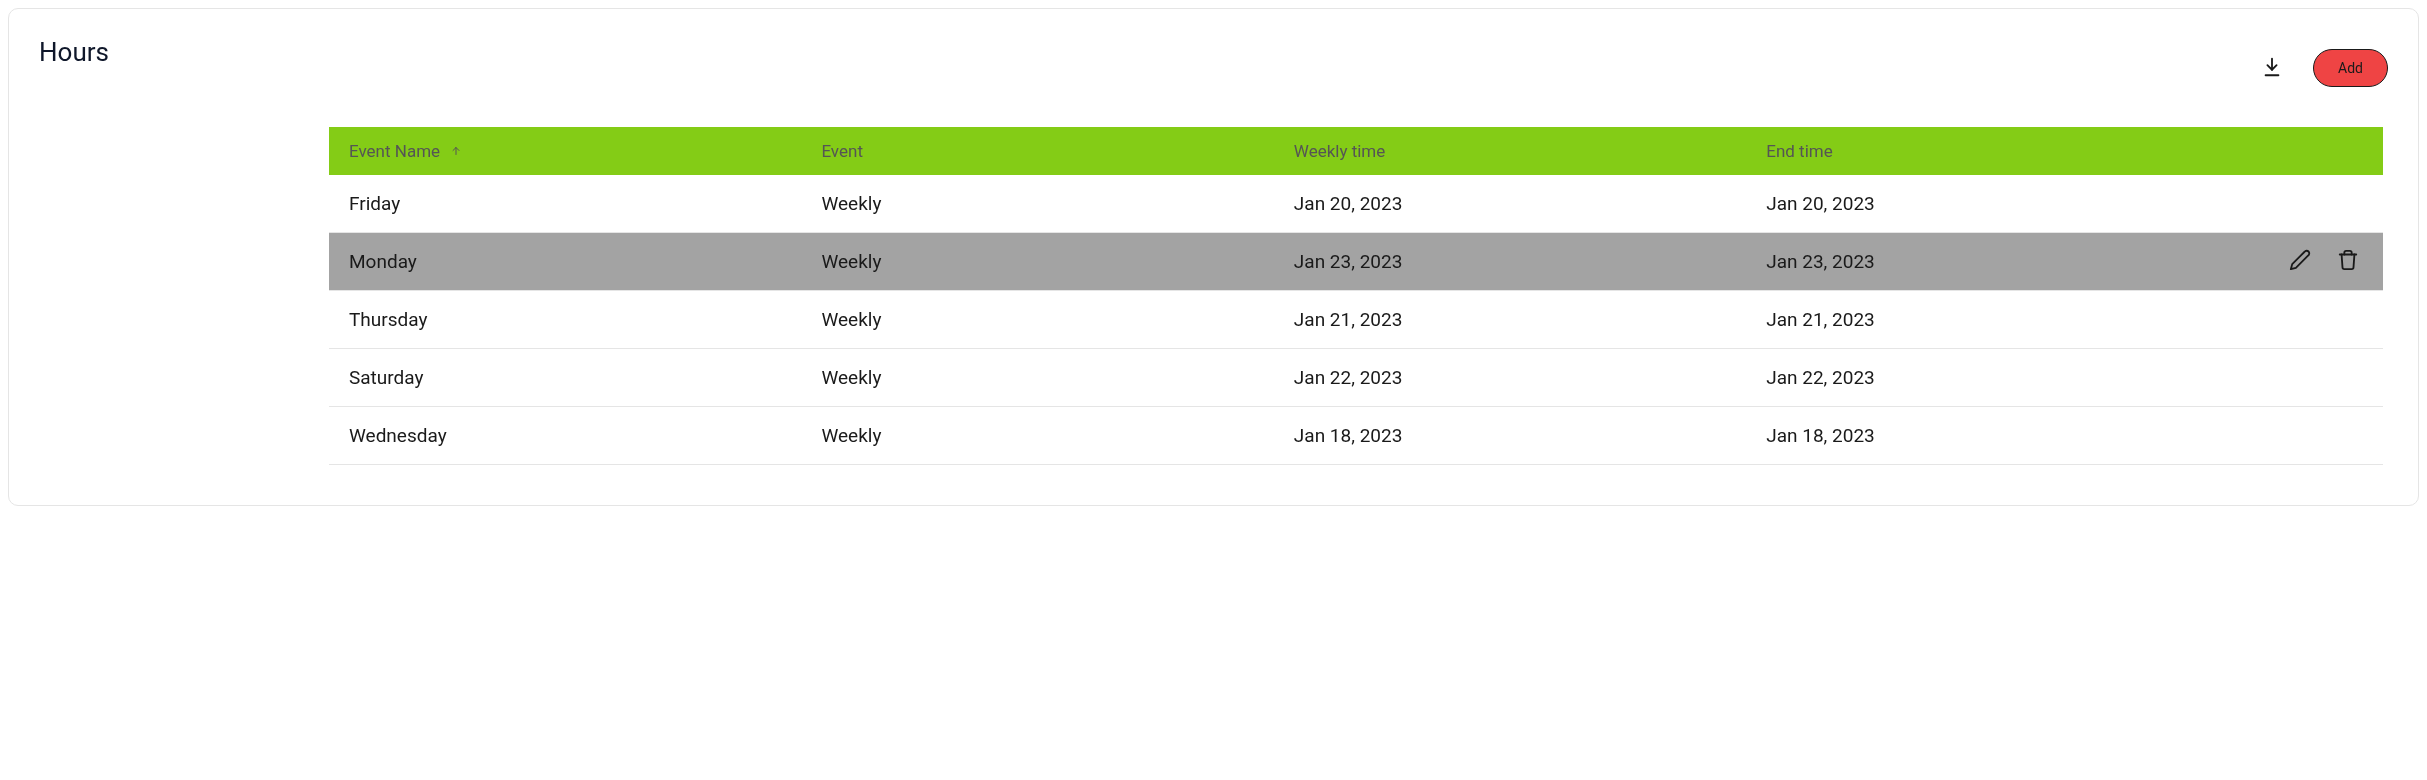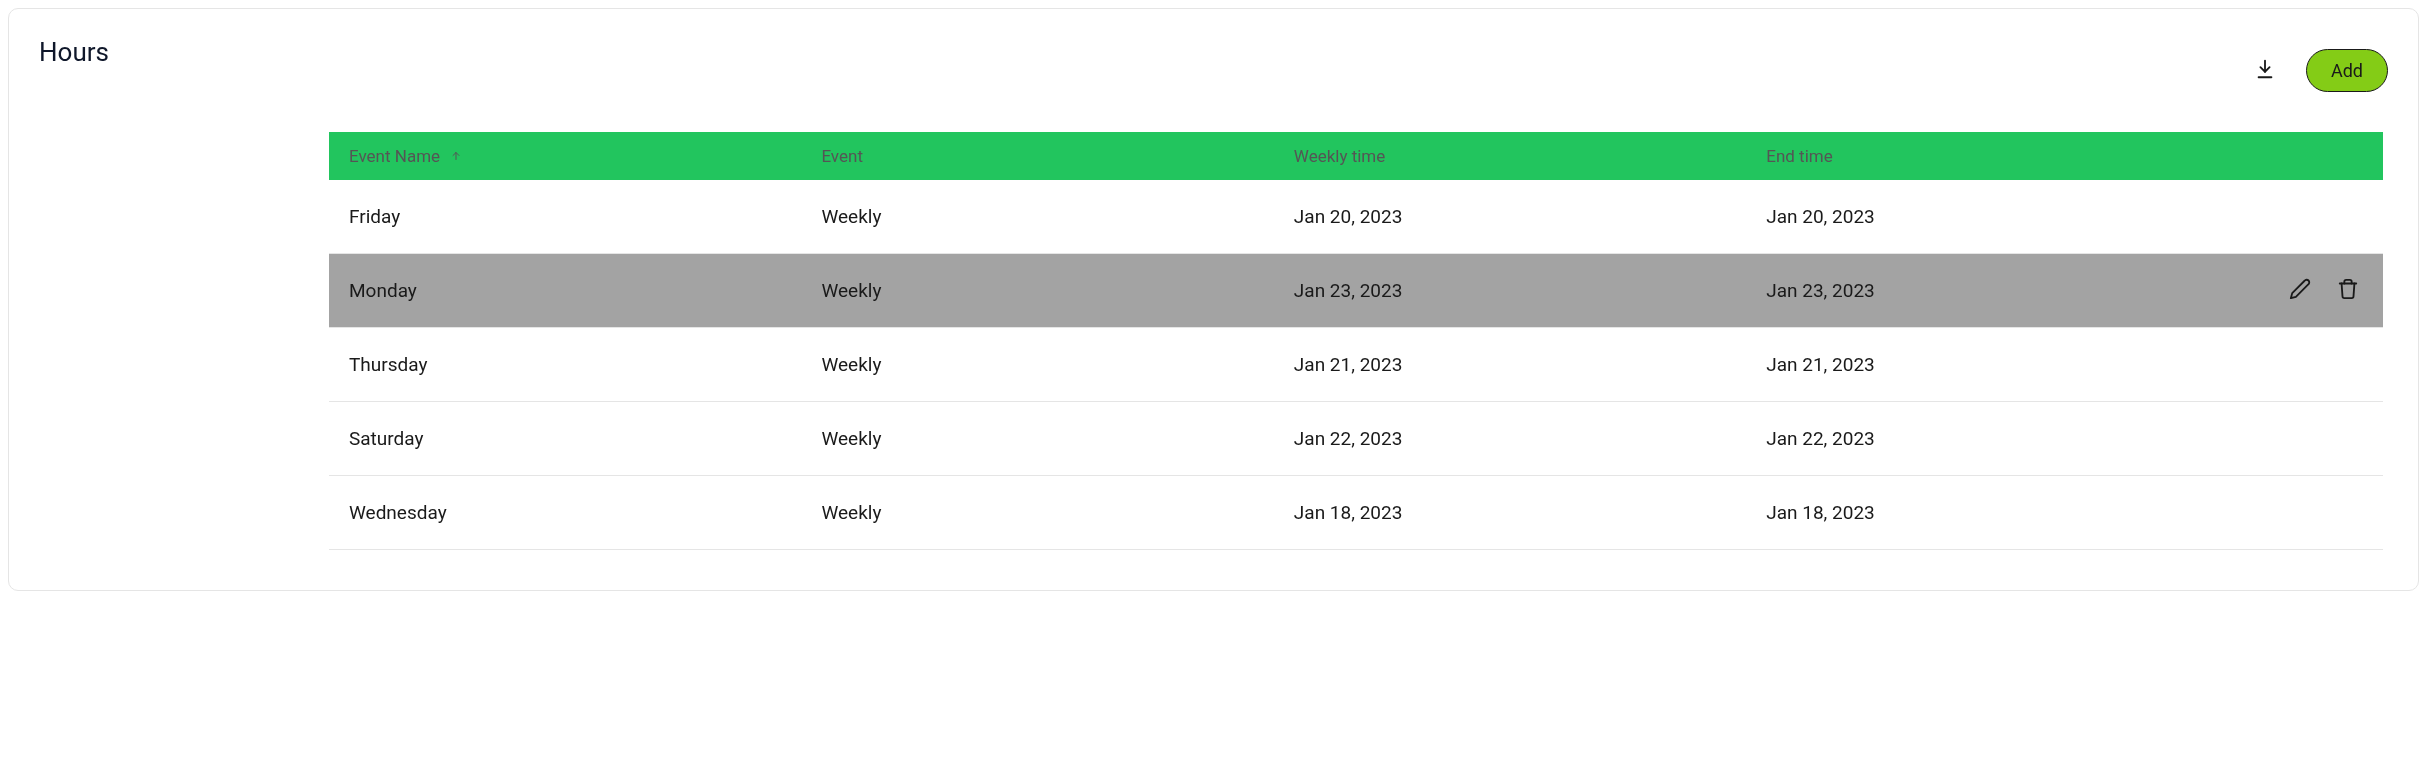--- a/index.html
+++ b/index.html
@@ -40,59 +40,59 @@
       border: none;
       cursor: pointer;
       padding: 6px;
       display: flex;
       align-items: center;
       justify-content: center;
       color: #1a1a1a;
     }
     .add-btn {
       border: 1.5px solid #1a1a1a;
-      background: #84cc16;
+      background: #ef4444;
       border-radius: 999px;
       padding: 10px 24px;
-      font-size: 18px;
+      font-size: 14px;
       cursor: pointer;
       color: #1a1a1a;
       font-family: inherit;
     }
     .table-wrap {
       margin-left: 290px;
       margin-right: 5px;
     }
     .table {
       width: 100%;
       border-collapse: collapse;
     }
     .table thead tr {
-      background: #22c55e;
+      background: #84cc16;
     }
     .table th {
       text-align: left;
       font-weight: 400;
       font-size: 17px;
       color: #555;
       padding: 14px 20px;
     }
     .th-inner {
       display: flex;
       align-items: center;
       gap: 10px;
     }
     .sort-arrow {
       display: inline-flex;
       color: #555;
     }
     .table td {
       font-size: 19px;
       color: #1a1a1a;
-      padding: 20px 20px;
+      padding: 12px 20px;
       border-bottom: 1px solid #e5e5e5;
     }
     .table tbody tr.hovered {
       background: #a3a3a3;
     }
     .col-event { width: 23%; }
     .col-repeat { width: 23%; }
     .col-start { width: 23%; }
     .col-end { width: 23%; }
     .col-actions { width: 8%; }

